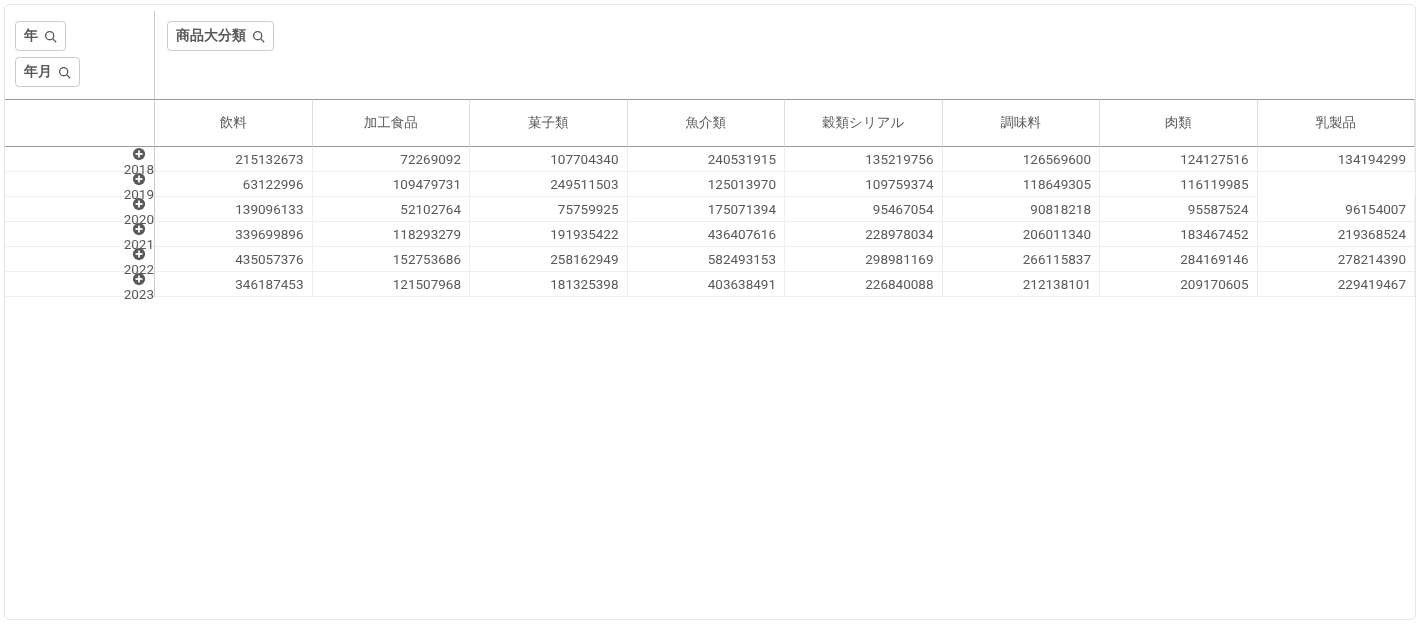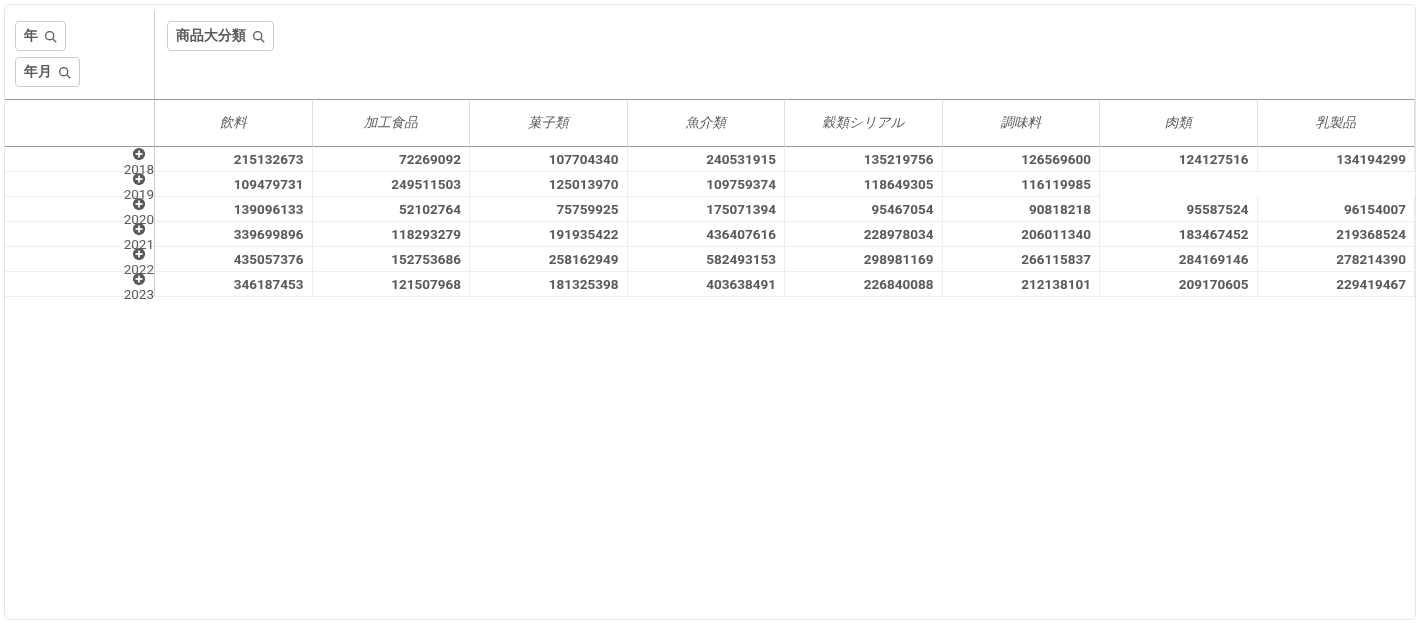--- a/index.html
+++ b/index.html
@@ -44,21 +44,20 @@
     font-weight: 600;
   }
   .chip svg {
     margin-left: 6px;
     width: 13px;
     height: 13px;
   }
   .header-row {
     display: grid;
     grid-template-columns: 150px repeat(8, 1fr);
-    font-style: italic;
   }
   .header-left {
     border-top: 1px solid #999999;
     border-bottom: 1px solid #999999;
     border-right: 1px solid #cccccc;
     height: 46px;
   }
   .header-cell {
     border-top: 1px solid #999999;
     border-bottom: 1px solid #999999;
@@ -96,21 +95,21 @@
     color: #595959;
   }
   .data-cell {
     border-bottom: 1px solid #eeeeee;
     border-right: 1px solid #eeeeee;
     height: 24px;
     display: flex;
     align-items: center;
     justify-content: flex-end;
     padding-right: 8px;
-    font-weight: 700;
+    font-weight: 400;
     color: #595959;
     font-size: 13.5px;
     font-variant-numeric: tabular-nums;
   }
   .svg-icon { stroke: #595959; }
 </style>
 </head>
 <body>
 
 <div class="frame">
@@ -195,20 +194,21 @@
         <div class="row-header">
           <span class="plus">
             <svg viewBox="0 0 16 16" width="14" height="14" fill="#595959">
               <circle cx="8" cy="8" r="7"></circle>
               <rect x="4" y="7" width="8" height="2" fill="#fff"></rect>
               <rect x="7" y="4" width="2" height="8" fill="#fff"></rect>
             </svg>
           </span>
           <span>2019</span>
         </div>
+        <div class="data-cell">63122996</div>
         <div class="data-cell">109479731</div>
         <div class="data-cell">249511503</div>
         <div class="data-cell">125013970</div>
         <div class="data-cell">109759374</div>
         <div class="data-cell">118649305</div>
         <div class="data-cell">116119985</div>
       </div>
       <div class="body-row">
         <div class="row-header">
           <span class="plus">

